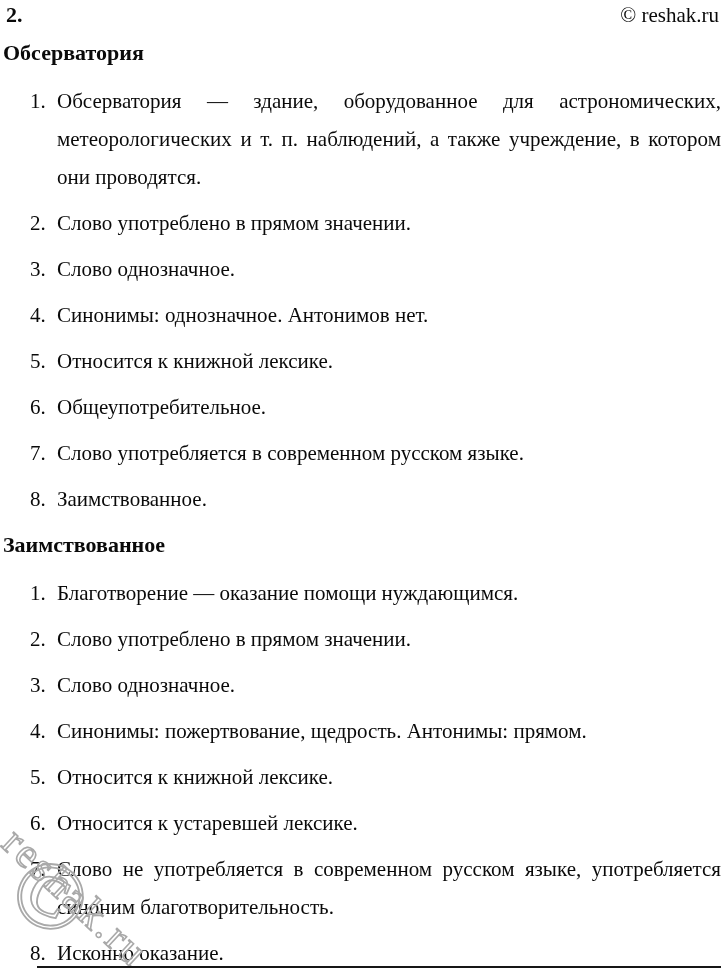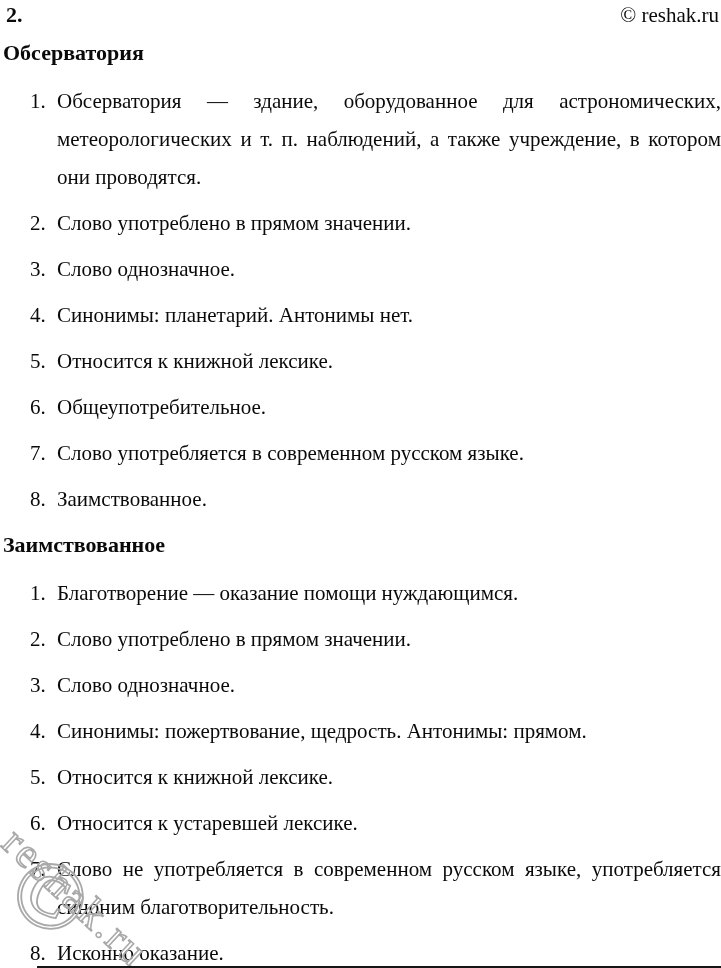--- a/index.html
+++ b/index.html
@@ -108,21 +108,21 @@
     <span class="page-num">2.</span>
     <span class="copyright">© reshak.ru</span>
   </div>
 
   <h2 class="section-title first">Обсерватория</h2>
 
   <ol class="word-list">
       <li><span class="num">1.</span><span>Обсерватория — здание, оборудованное для астрономических, метеорологических и т. п. наблюдений, а также учреждение, в котором они проводятся.</span></li>
       <li><span class="num">2.</span><span>Слово употреблено в прямом значении.</span></li>
       <li><span class="num">3.</span><span>Слово однозначное.</span></li>
-      <li><span class="num">4.</span><span>Синонимы: планетарий. Антонимы нет.</span></li>
+      <li><span class="num">4.</span><span>Синонимы: однозначное. Антонимов нет.</span></li>
       <li><span class="num">5.</span><span>Относится к книжной лексике.</span></li>
       <li><span class="num">6.</span><span>Общеупотребительное.</span></li>
       <li><span class="num">7.</span><span>Слово употребляется в современном русском языке.</span></li>
       <li><span class="num">8.</span><span>Заимствованное.</span></li>
     </ol>
 
   <h2 class="section-title">Заимствованное</h2>
 
   <ol class="word-list">
       <li><span class="num">1.</span><span>Благотворение — оказание помощи нуждающимся.</span></li>

